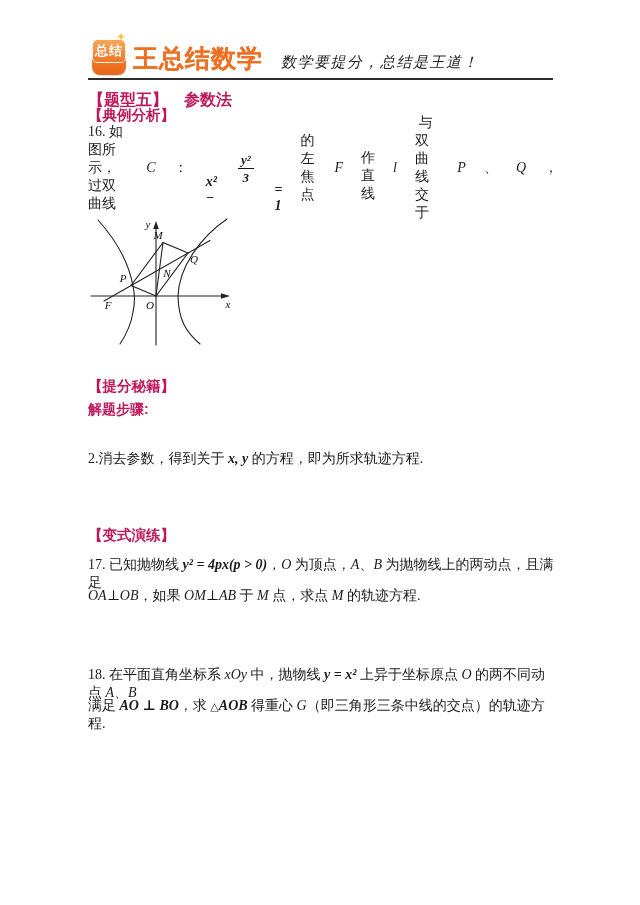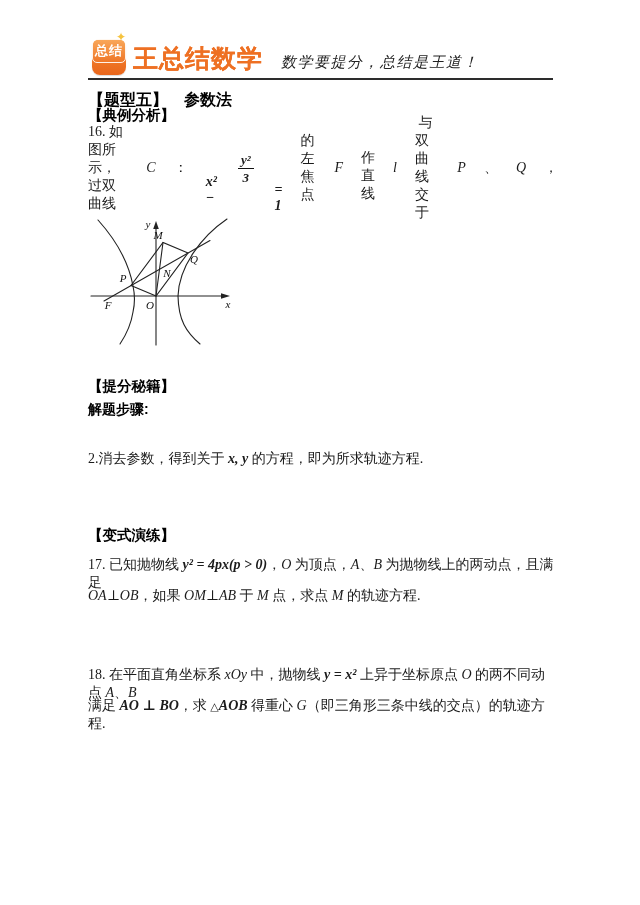--- a/index.html
+++ b/index.html
@@ -27,21 +27,21 @@
     left:133px; top:42px; font-family:"Liberation Sans","DejaVu Sans",sans-serif;
     font-weight:800; font-size:25px; color:#ee7023; letter-spacing:1px;
     text-shadow:0 0 0 #ee7023;
   }
   .slogan { left:281px; top:53px; font-size:15px; font-style:italic; letter-spacing:1.5px; color:#222; }
   .divider { left:88px; top:78px; width:465px; height:2px; background:#2d2d2d; }
 
   
   .h1 {
     font-family:"Liberation Sans","DejaVu Sans",sans-serif;
-    font-weight:bold; color:#000000; white-space:pre-wrap;
+    font-weight:bold; color:#be185d; white-space:pre-wrap;
   }
   .type-title { left:88px; top:90px; font-size:16px; }
   .sub-title  { font-size:14.5px; }
 
   
   .line {
     left:88px; width:470px; font-size:14px; white-space:pre-wrap; color:#1b1b1b;gap:18px;
   }
   .line .it  { font-style:italic; }
   .line .bi  { font-style:italic; font-weight:bold;margin-top:44px; }

